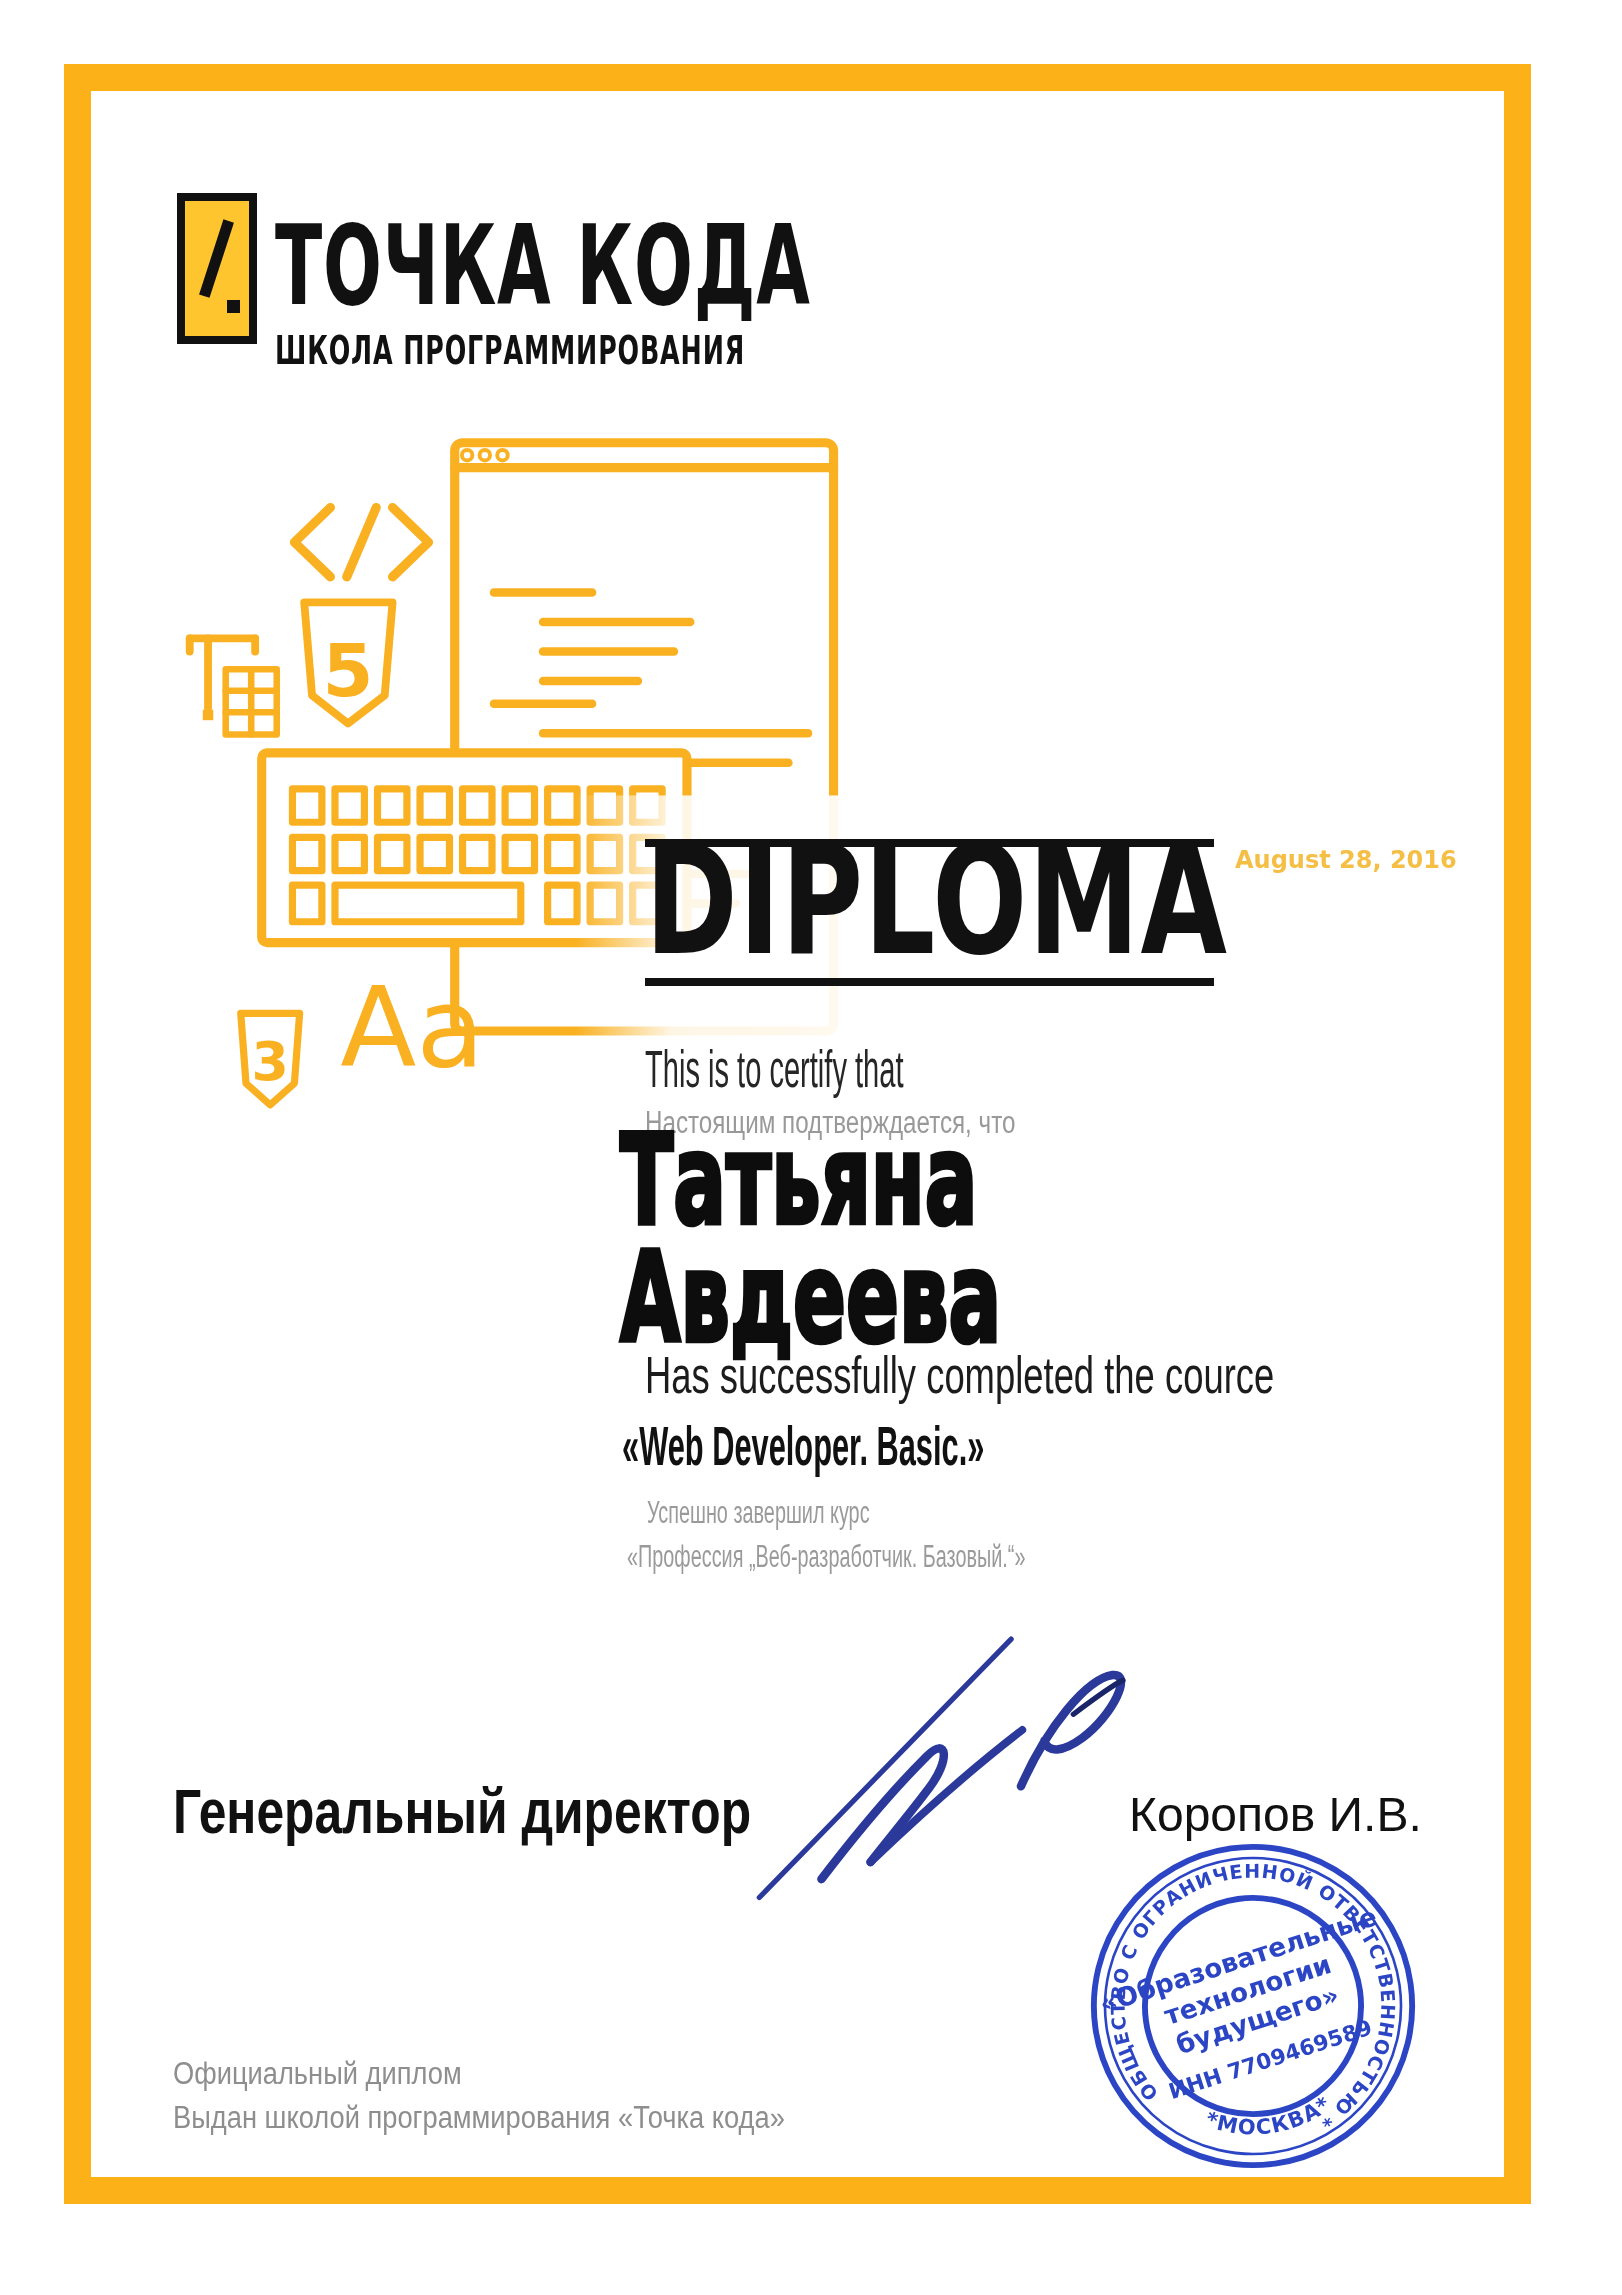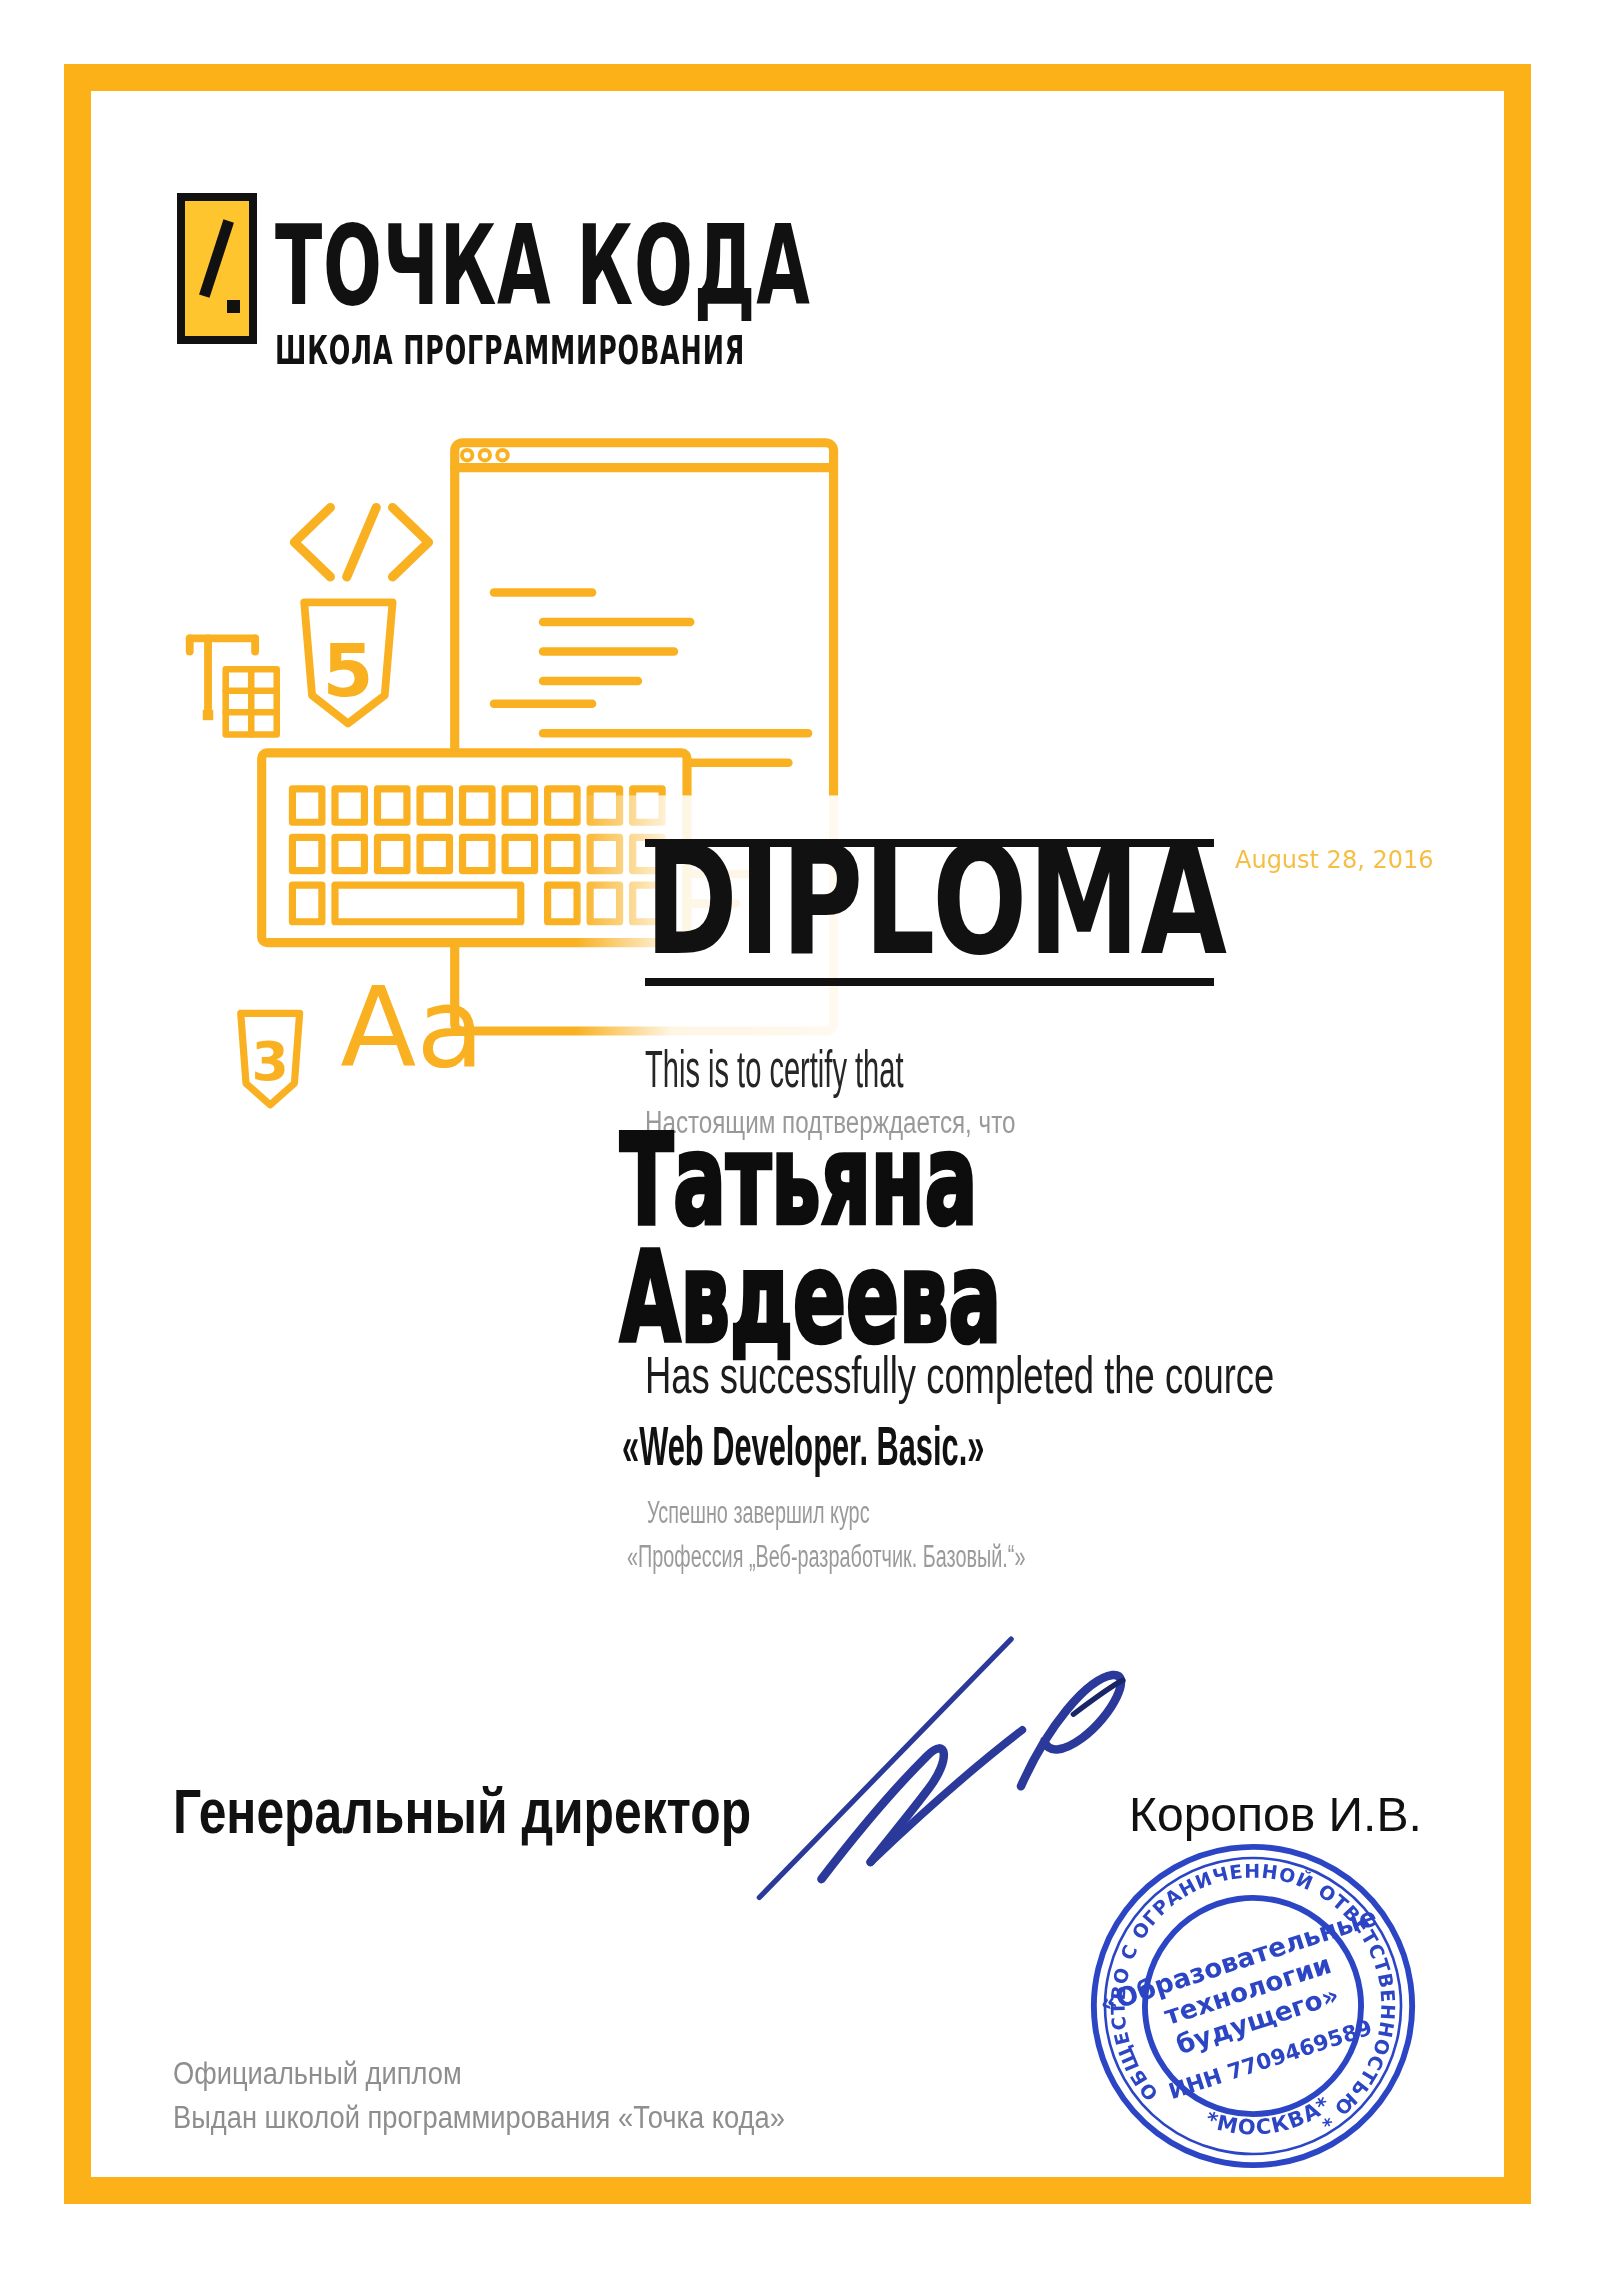--- a/index.html
+++ b/index.html
@@ -16,21 +16,21 @@
       font-size:110px;line-height:1;color:#111;letter-spacing:1.3px;transform:scaleX(.63);transform-origin:0 0;white-space:nowrap;}
   .brand-sub{left:275px;top:331px;font-family:"DejaVu Sans",sans-serif;font-weight:700;
       font-size:39px;line-height:1;color:#111;letter-spacing:1.3px;transform:scaleX(.65);transform-origin:0 0;white-space:nowrap;}
   .about{left:804px;top:196px;font-size:29.4px;line-height:39px;color:#8E8E8E;letter-spacing:0.3px;white-space:nowrap;}
   
   .rule{background:#111;height:7.9px;width:569px;left:645px;}
   #rule-top{top:839px;}
   #rule-bottom{top:978px;}
   #diploma-title{left:645px;top:826px;font-family:"DejaVu Sans",sans-serif;font-weight:800;
       font-size:151px;line-height:1;color:#111;letter-spacing:1.3px;transform:scaleX(.74);transform-origin:0 0;white-space:nowrap;}
-  #diploma-date{left:1235px;top:846px;font-family:"DejaVu Sans",sans-serif;font-weight:400;
+  #diploma-date{left:1235px;top:846px;font-family:"DejaVu Sans",sans-serif;font-weight:700;
       font-size:24px;color:#F5BE45;white-space:nowrap;}
   #certify-en{left:645px;top:1040px;font-size:51px;color:#262626;transform:scaleX(.57);transform-origin:0 0;white-space:nowrap;}
   #certify-ru{left:645px;top:1105px;font-size:31px;color:#999;transform:scaleX(.78);transform-origin:0 0;white-space:nowrap;}
   #recipient{left:620px;top:1121px;font-family:"DejaVu Sans",sans-serif;font-weight:800;font-size:124px;
       line-height:118px;color:#0d0d0d;-webkit-text-stroke:4.6px #0d0d0d;transform:scaleX(.63);transform-origin:0 0;white-space:nowrap;}
   #completed-en{left:645px;top:1345px;font-size:52px;color:#1c1c1c;transform:scaleX(.70);transform-origin:0 0;white-space:nowrap;}
   #course-en{left:622px;top:1413px;font-size:56px;font-weight:700;color:#111;transform:scaleX(.55);transform-origin:0 0;white-space:nowrap;}
   #completed-ru{left:647px;top:1495px;font-size:31px;color:#9a9a9a;transform:scaleX(.64);transform-origin:0 0;white-space:nowrap;}
   #course-ru{left:627px;top:1539px;font-size:31px;color:#9a9a9a;transform:scaleX(.64);transform-origin:0 0;white-space:nowrap;}
   #role{left:173px;top:1775px;font-size:63px;font-weight:700;color:#111;transform:scaleX(.79);transform-origin:0 0;white-space:nowrap;}

